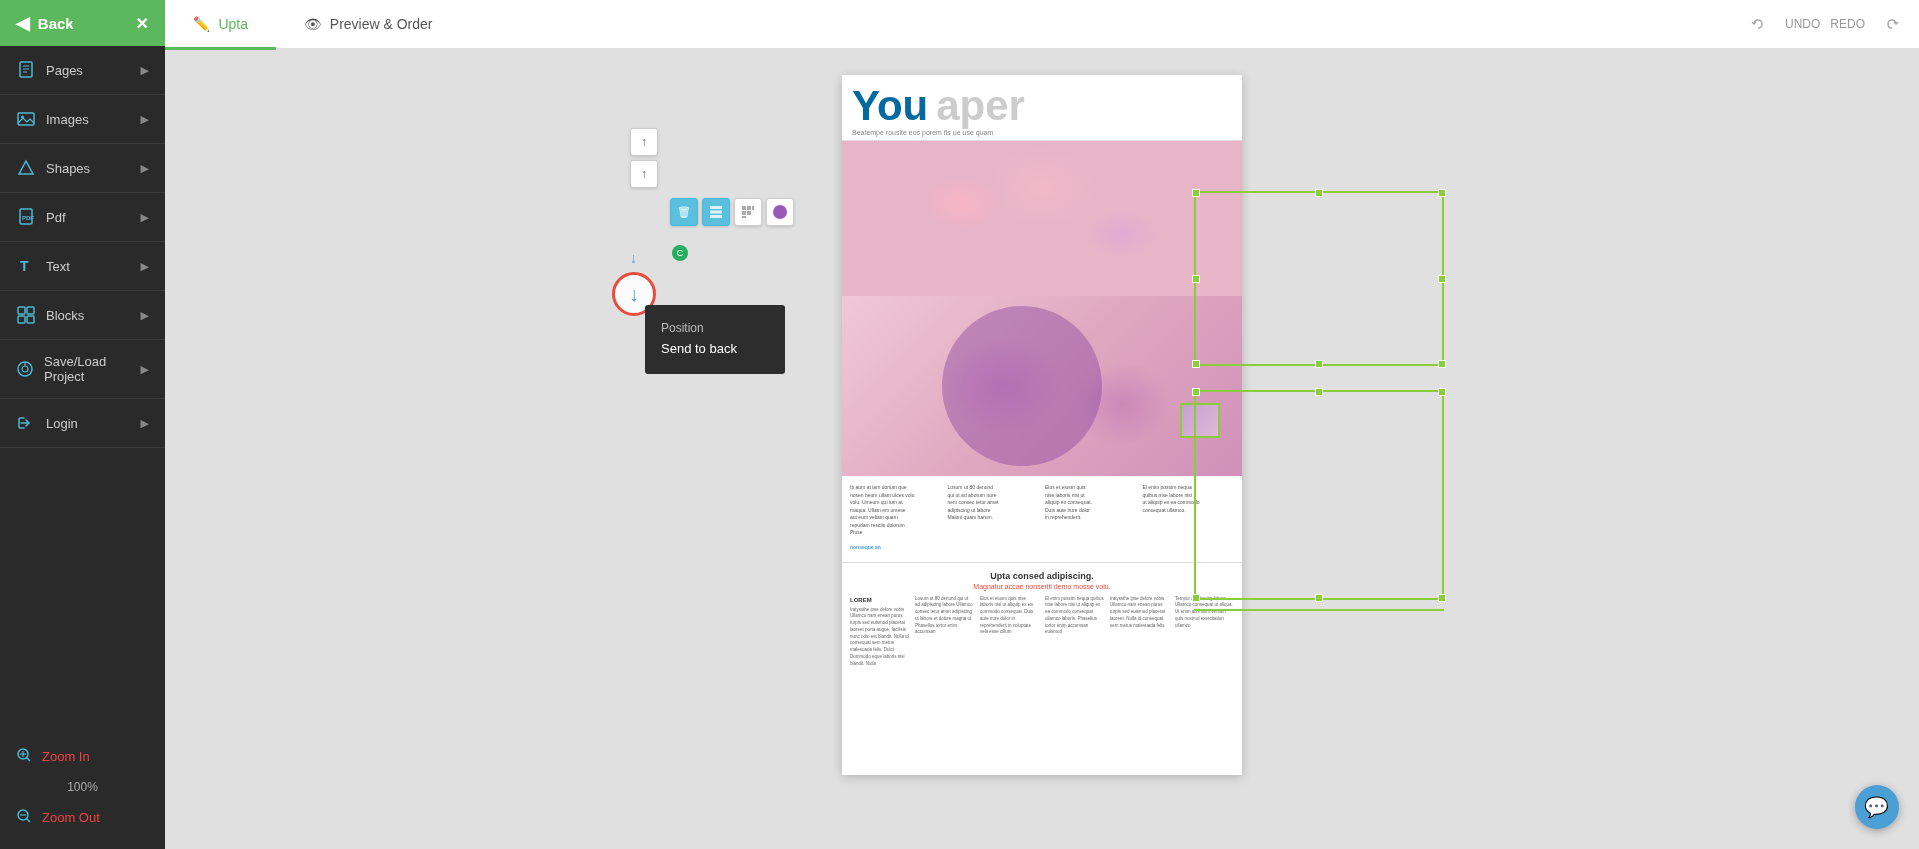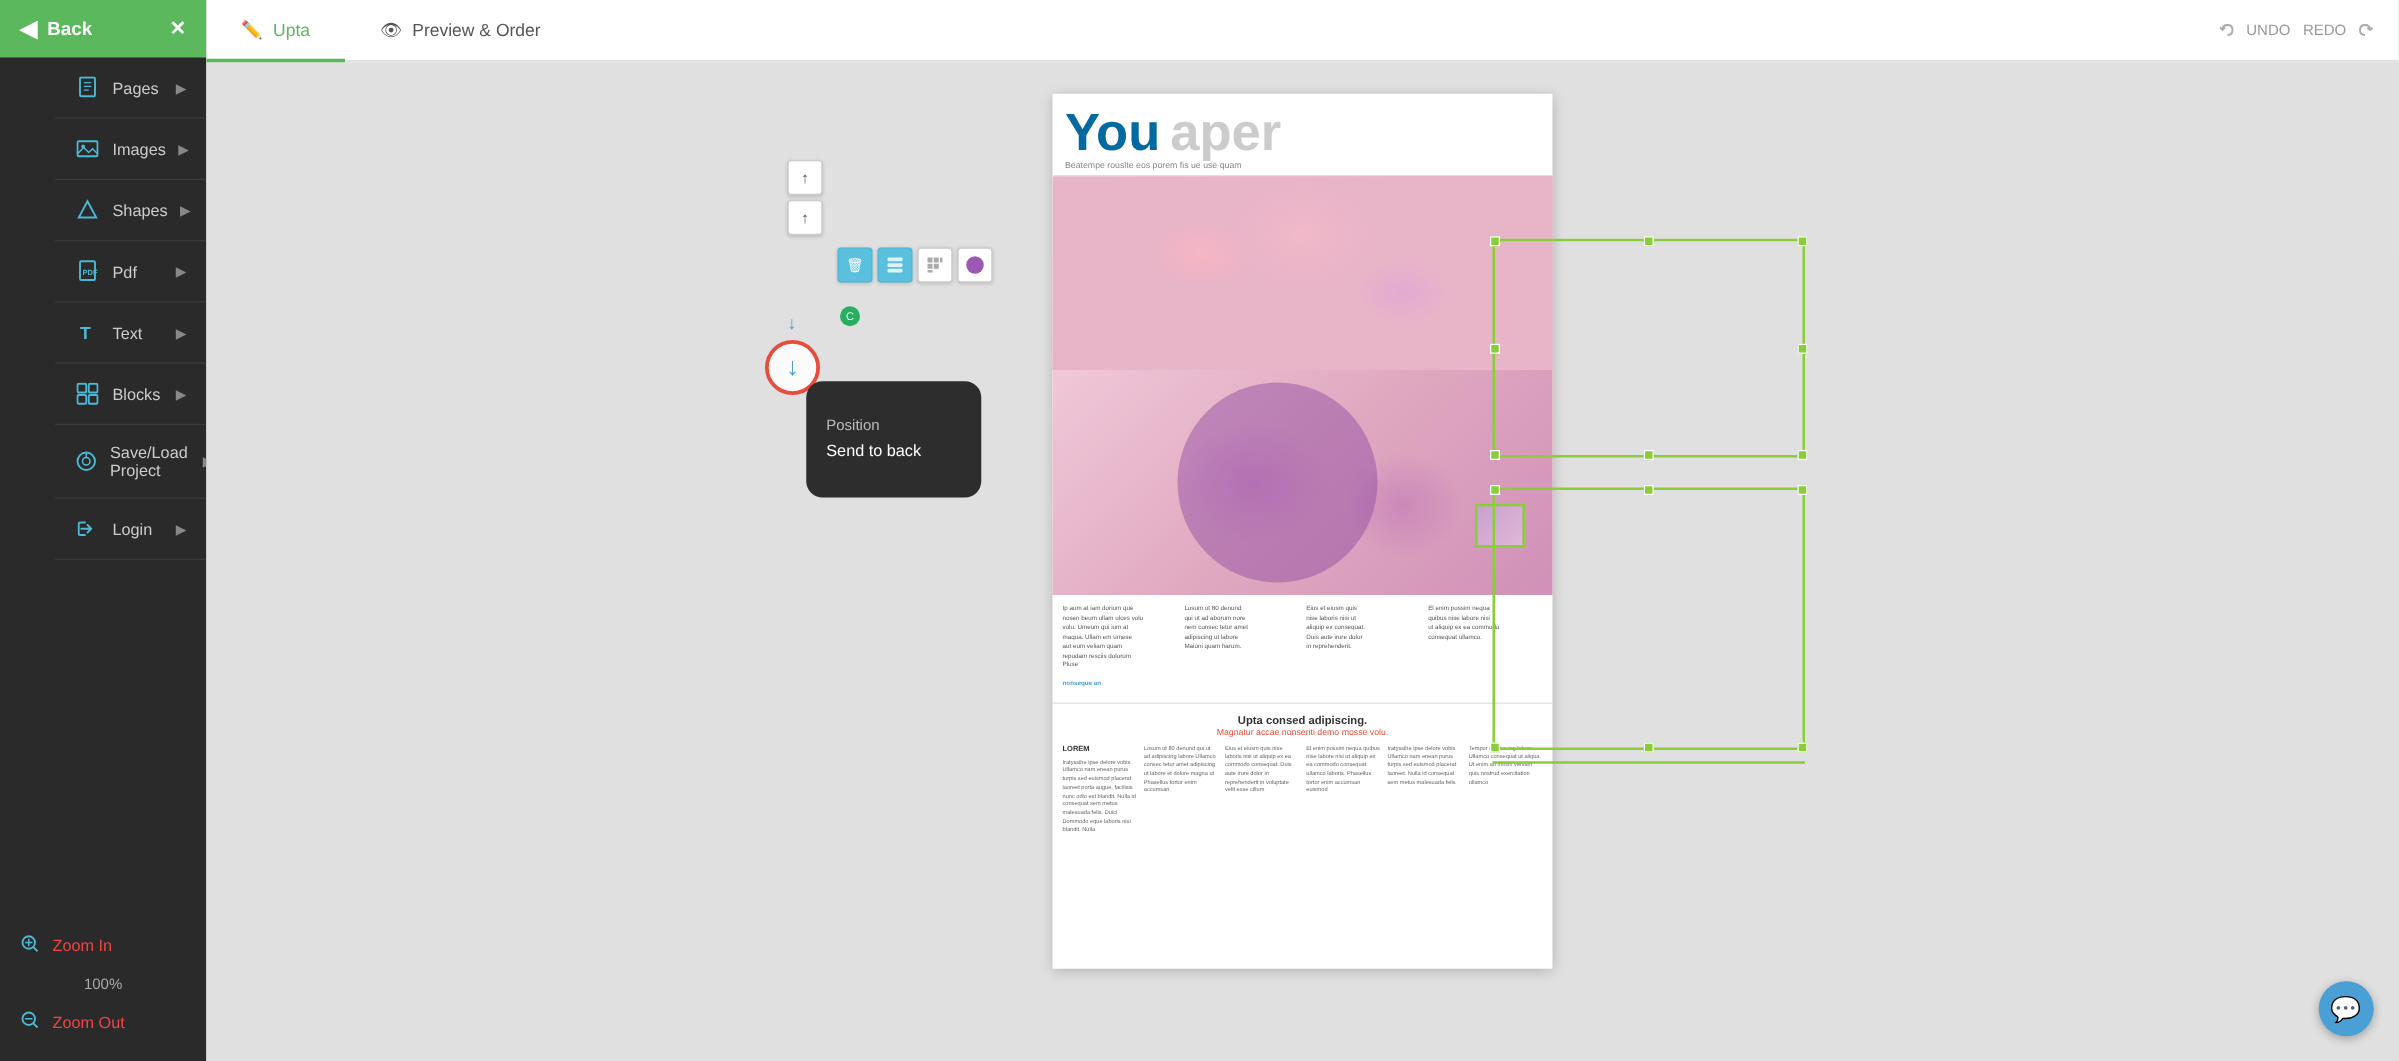--- a/index.html
+++ b/index.html
@@ -33,21 +33,20 @@
       font-size: 18px;
     }
     #back-btn .close-x {
       font-size: 16px;
     }
 
     .sidebar-menu {
       flex: 1;
       display: flex;
       flex-direction: column;
-      padding-left: 44px;
     }
 
     .sidebar-item {
       display: flex;
       align-items: center;
       padding: 14px 16px;
       color: #ccc;
       cursor: pointer;
       font-size: 13px;
       border-bottom: 1px solid #3a3a3a;
@@ -118,21 +117,21 @@
     .topbar-right {
       margin-left: auto;
       display: flex;
       align-items: center;
       gap: 10px;
       padding: 0 20px;
       font-size: 12px;
       color: #aaa;
     }
     .undo-btn {
-      display: flex; align-items: flex-start; gap: 8px; cursor: pointer; color: #999;
+      display: flex; align-items: flex-start; gap: 20px; cursor: pointer; color: #999;
     }
 
     
     #canvas-area {
       flex: 1;
       background: #e0e0e0;
       display: flex;
       align-items: flex-start;
       justify-content: center;
       overflow: auto;
@@ -269,22 +268,22 @@
       cursor: pointer;
     }
 
     
     .context-menu {
       position: absolute;
       top: 255px;
       left: 480px;
       background: #2d2d2d;
       color: white;
-      border-radius: 13px;
-      padding: 28px 16px;
+      border-radius: 3px;
+      padding: 16px 16px;
       z-index: 200;
       min-width: 140px;
     }
     .context-menu-title {
       font-size: 12px;
       color: #bbb;
       margin-bottom: 4px;
     }
     .context-menu-item {
       font-size: 13px;

